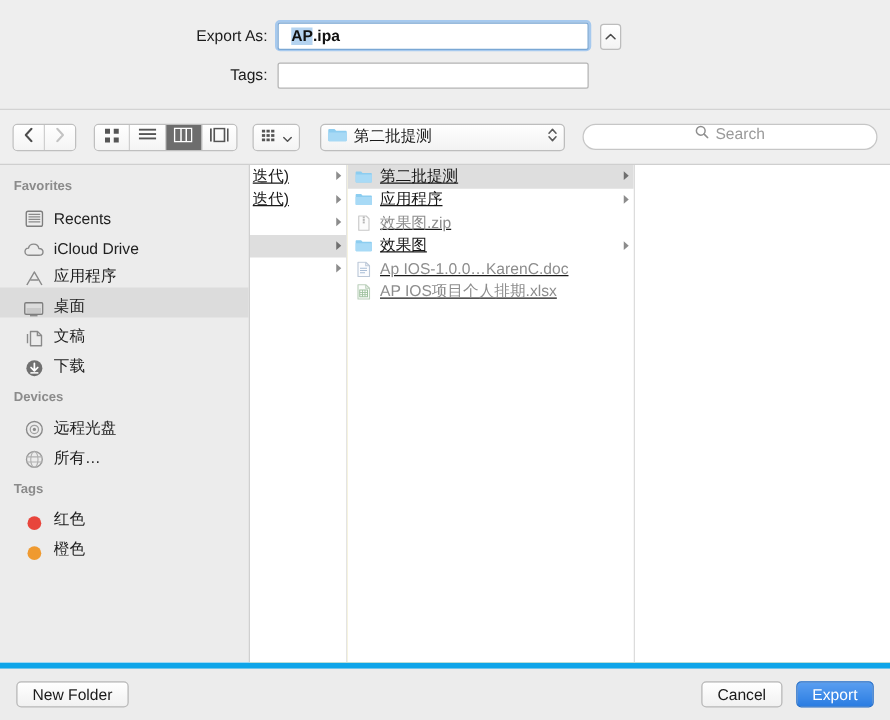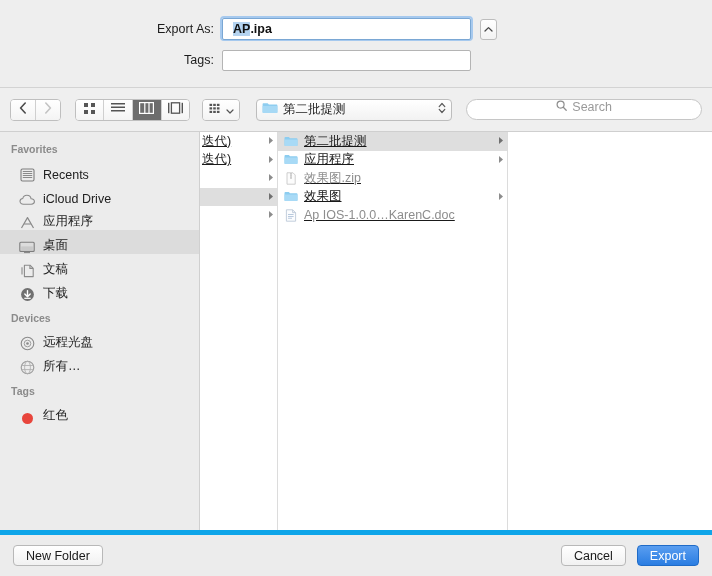--- a/index.html
+++ b/index.html
@@ -553,20 +553,26 @@
         <span class="txt">所有…</span>
       </div>
 
       <div class="sb-header" style="padding-top:10px">Tags</div>
       <div class="sb-item">
         <span class="ic">
           <span class="dot" style="background:#e8453c"></span>
         </span>
         <span class="txt">红色</span>
       </div>
+      <div class="sb-item">
+        <span class="ic">
+          <span class="dot" style="background:#ef9a30"></span>
+        </span>
+        <span class="txt">橙色</span>
+      </div>
     </div>
 
     <div class="browser">
 
       <div class="col c1">
         <div class="row c1row">
           <span class="fname">迭代)</span>
           <span class="arrow">
             <svg width="6" height="9" viewBox="0 0 6 9">
                 <path d="M1 1 L5 4.5 L1 8 Z" fill="#8c8c8c"></path>
@@ -672,20 +678,31 @@
               <path d="M1.4 0.8 L7.6 0.8 L10.6 3.6 L10.6 12.2 L1.4 12.2 Z" fill="#fbfcfe" stroke="#bcc8d8" stroke-width="0.9" stroke-linejoin="round"></path>
               <path d="M7.6 0.9 L7.6 3.6 L10.5 3.6" fill="none" stroke="#bcc8d8" stroke-width="0.9"></path>
               <rect x="3" y="5.2" width="5.6" height="0.8" fill="#a9bdd6"></rect>
               <rect x="3" y="7" width="5.6" height="0.8" fill="#a9bdd6"></rect>
               <rect x="3" y="8.8" width="4" height="0.8" fill="#a9bdd6"></rect>
             </svg>
           </span>
           <span class="fname">Ap IOS-1.0.0…KarenC.doc</span>
         </div>
 
+        <div class="row dim">
+          <span class="ficon">
+            <svg width="12" height="13" viewBox="0 0 12 13">
+              <path d="M1.4 0.8 L7.6 0.8 L10.6 3.6 L10.6 12.2 L1.4 12.2 Z" fill="#fbfdfb" stroke="#bcd0bc" stroke-width="0.9" stroke-linejoin="round"></path>
+              <path d="M7.6 0.9 L7.6 3.6 L10.5 3.6" fill="none" stroke="#bcd0bc" stroke-width="0.9"></path>
+              <rect x="2.8" y="5" width="6.2" height="5.4" fill="none" stroke="#9ec09e" stroke-width="0.8"></rect>
+              <path d="M2.8 7 L9 7 M2.8 8.7 L9 8.7 M5 5 L5 10.4 M7 5 L7 10.4" stroke="#9ec09e" stroke-width="0.7"></path>
+            </svg>
+          </span>
+          <span class="fname">AP IOS项目个人排期.xlsx</span>
+        </div>
       </div>
 
       <div class="col c3"></div>
     </div>
   </div>
 
   <div class="bottom">
     <div class="btn">New Folder</div>
     <div class="spacer"></div>
     <div class="btn">Cancel</div>

